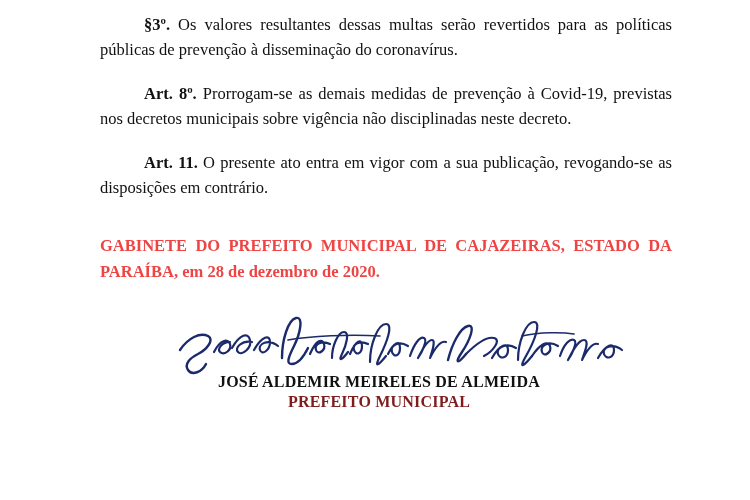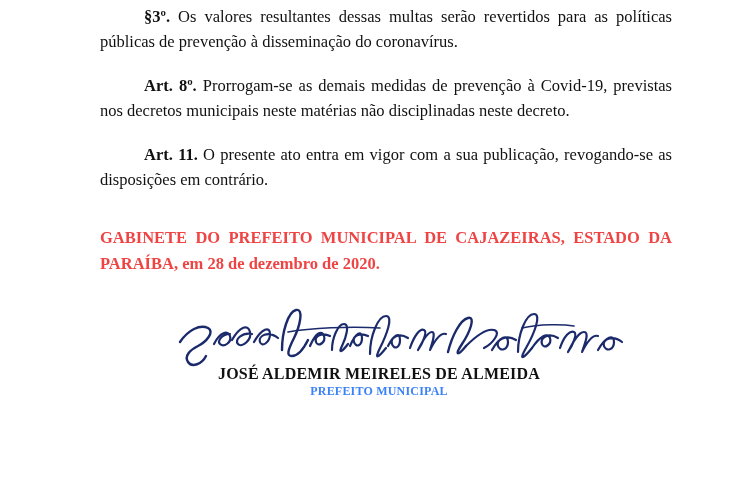--- a/index.html
+++ b/index.html
@@ -24,21 +24,21 @@
   }
   .para {
     font-size: 16.5px;
     line-height: 1.52;
     text-align: justify;
     text-justify: inter-word;
     margin: 0 0 19px 0;
     color: #111111;
   }
   .para.first {
-    padding-top: 4px;
+    padding-top: 12px;
     font-family: Liberation Serif, serif;
   }
   .indent {
     display: inline-block;
     width: 44px;
   }
   .bold {
     font-weight: bold;
   }
   .closing {
@@ -78,38 +78,38 @@
     text-align: center;
   }
   .sig-name {
     font-size: 16px;
     font-weight: bold;
     letter-spacing: 0.2px;
     line-height: 1.28;
     color: #111111;
   }
   .sig-title {
-    font-size: 12px;
+    font-size: 16px;
     font-weight: bold;
     letter-spacing: 0.2px;
     line-height: 1.28;
-    color: #3b82f6;
+    color: #7f1d1d;
   }
 </style>
 </head>
 <body>
 
 <div class="page">
 
   <p class="para first">
     <span class="indent"></span><span class="bold">§3º.</span><span> Os valores resultantes dessas multas serão revertidos para as políticas públicas de prevenção à disseminação do coronavírus.</span>
   </p>
 
   <p class="para">
-    <span class="indent"></span><span class="bold">Art. 8º.</span><span> Prorrogam-se as demais medidas de prevenção à Covid-19, previstas nos decretos municipais neste matérias não disciplinadas neste decreto.</span>
+    <span class="indent"></span><span class="bold">Art. 8º.</span><span> Prorrogam-se as demais medidas de prevenção à Covid-19, previstas nos decretos municipais sobre vigência não disciplinadas neste decreto.</span>
   </p>
 
 
   <p class="para">
     <span class="indent"></span><span class="bold">Art. 11.</span><span> O presente ato entra em vigor com a sua publicação, revogando-se as disposições em contrário.</span>
   </p>
 
   <p class="closing">
     <span class="head">GABINETE DO PREFEITO MUNICIPAL DE CAJAZEIRAS, ESTADO DA PARAÍBA,</span><span class="head"> em 28 de dezembro de 2020.</span>
   </p>

